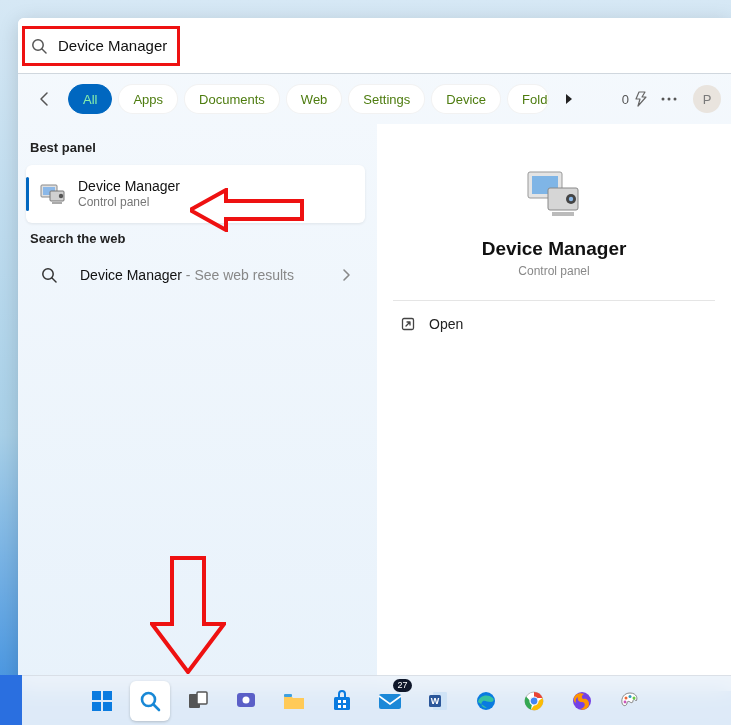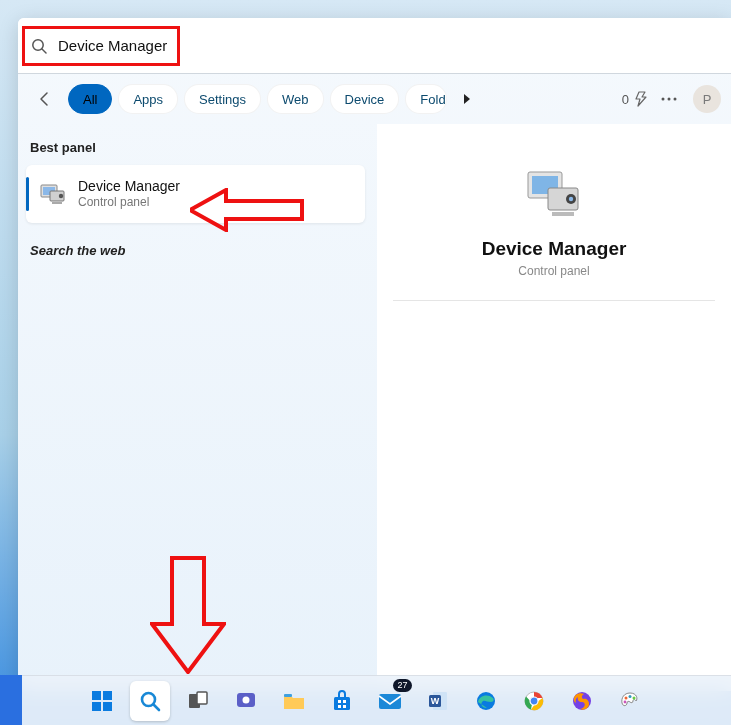--- a/index.html
+++ b/index.html
@@ -4,22 +4,22 @@
 <style>
   * { box-sizing: border-box; margin: 0; padding: 0; font-family: "Segoe UI", sans-serif; }
   body { width: 731px; height: 725px; background: linear-gradient(180deg, #d6e8f5 0%, #a8d0e8 60%, #3a8de0 100%); overflow: hidden; position: relative; }
   .search-panel { position: absolute; left: 18px; top: 18px; right: 0; height: 673px; background: linear-gradient(180deg, #f5f9fd 0%, #e8f2fb 100%); border-radius: 6px 0 0 6px; box-shadow: 0 4px 20px rgba(0,0,0,0.15); overflow: hidden; }
   .search-row { display: flex; align-items: center; height: 56px; background: #fff; border-bottom: 1px solid #d0d7de; padding: 0 12px; }
   .search-icon { width: 18px; height: 18px; margin-right: 10px; color: #555; display:flex; align-items:center; justify-content:center; flex-shrink:0; }
   .search-input { flex: 1; border: none; outline: none; font-size: 15px; color: #111; background: transparent; }
   .red-box { position: absolute; left: 22px; top: 26px; width: 158px; height: 40px; border: 3px solid #e11; pointer-events: none; }
   .filter-row { display: flex; align-items: center; height: 50px; padding: 0 10px; gap: 6px; }
   .back-btn { width: 34px; height: 34px; display:flex;align-items:center;justify-content:center; color:#555; border-radius:50%; }
-  .pill { height: 30px; padding: 0 14px; border-radius: 15px; background: #fff; color: #0c4a6e; font-size: 13px; display:flex;align-items:center; border:1px solid rgba(0,0,0,0.05); cursor:pointer; white-space:nowrap; }
-  .pill.active { background: #0067c0; color: #000000; border-color:#0067c0; }
+  .pill { height: 30px; padding: 0 14px; border-radius: 15px; background: #fff; color: #4d7c0f; font-size: 13px; display:flex;align-items:center; border:1px solid rgba(0,0,0,0.05); cursor:pointer; white-space:nowrap; }
+  .pill.active { background: #0067c0; color: #86efac; border-color:#0067c0; }
   .pill.folders { max-width: 42px; overflow:hidden; }
   .scroll-right { width: 28px; height: 28px; display:flex;align-items:center;justify-content:center; color:#222; }
   .spacer { flex: 1; }
   .energy { display:flex; align-items:center; gap:4px; color:#555; font-size:13px; }
   .more-btn { width:28px; height:28px; display:flex;align-items:center;justify-content:center; color:#555; border-radius:50%; }
   .avatar { width:28px; height:28px; border-radius:50%; background:#e9e4de; color:#7a7a7a; display:flex;align-items:center;justify-content:center; font-size:13px; margin-left:4px; }
   .body-split { display:flex; height: calc(100% - 106px); }
   .left-col { width: 355px; padding: 12px 8px 0 8px; }
   .section-label { font-size: 13px; font-weight: 600; color: #222; padding: 4px 4px 10px 4px; }
   .result-card { background: #fff; border-radius: 6px; padding: 12px 14px; display:flex; align-items:center; gap:12px; position:relative; box-shadow: 0 1px 3px rgba(0,0,0,0.08); cursor:pointer; }
@@ -64,22 +64,23 @@
   </div>
 
   <div class="filter-row">
     <div class="back-btn">
       <svg width="16" height="16" viewBox="0 0 16 16">
           <path d="M10 2 L4 8 L10 14" stroke="#555" stroke-width="1.5" fill="none" stroke-linecap="round" stroke-linejoin="round"></path>
         </svg>
     </div>
     <div class="pill active">All</div>
     <div class="pill">Apps</div>
+    <div class="pill">Documents</div>
+    <div class="pill">Web</div>
     <div class="pill">Settings</div>
-    <div class="pill">Web</div>
     <div class="pill">Device</div>
     <div class="pill folders">Folders</div>
     <div class="scroll-right">
       <svg width="12" height="12" viewBox="0 0 12 12">
           <path d="M3 1 L9 6 L3 11 Z" fill="#222"></path>
         </svg>
     </div>
     <div class="spacer"></div>
     <div class="energy">
       <span>0</span>
@@ -109,37 +110,62 @@
               <circle cx="21" cy="15" r="2.2" fill="#555"></circle>
               <rect x="12" y="21" width="10" height="2" fill="#aaa"></rect>
             </svg>
         </span>
         <div>
           <div class="result-title">Device Manager</div>
           <div class="result-sub">Control panel</div>
         </div>
       </div>
 
-      <div class="section-label" style="margin-top:16px;font-style:italic;">Search the web</div>
+      <div class="section-label" style="margin-top:4px;">Search the web</div>
+      <div class="web-row">
+        <span class="search-icon">
+          <svg width="16" height="16" viewBox="0 0 16 16" fill="none">
+              <circle cx="7" cy="7" r="5.2" stroke="#333" stroke-width="1.5"></circle>
+              <line x1="11" y1="11" x2="15" y2="15" stroke="#333" stroke-width="1.5" stroke-linecap="round"></line>
+            </svg>
+        </span>
+        <div class="web-text">
+          <span>Device Manager</span><span class="hint"> - See web results</span>
+        </div>
+        <span class="chev">
+          <svg width="10" height="14" viewBox="0 0 10 14">
+              <path d="M3 2 L8 7 L3 12" stroke="#888" stroke-width="1.6" fill="none" stroke-linecap="round" stroke-linejoin="round"></path>
+            </svg>
+        </span>
+      </div>
     </div>
 
     <div class="right-col">
       <div class="detail-icon-big">
         <svg width="56" height="52" viewBox="0 0 56 52">
             <rect x="2" y="4" width="34" height="26" rx="2" fill="#e4e4e4" stroke="#999" stroke-width="1"></rect>
             <rect x="6" y="8" width="26" height="18" fill="#7fb5e6"></rect>
             <rect x="22" y="20" width="30" height="22" rx="2" fill="#d6d6d6" stroke="#888" stroke-width="1"></rect>
             <circle cx="45" cy="31" r="5" fill="#444"></circle>
             <circle cx="45" cy="31" r="2.2" fill="#8bb8e8"></circle>
             <rect x="26" y="44" width="22" height="4" fill="#bbb"></rect>
           </svg>
       </div>
       <div class="detail-title">Device Manager</div>
       <div class="detail-sub">Control panel</div>
       <div class="divider"></div>
+      <div class="action-row">
+        <span class="aicon">
+          <svg width="16" height="16" viewBox="0 0 16 16">
+              <rect x="2.5" y="2.5" width="11" height="11" rx="1.5" fill="none" stroke="#444" stroke-width="1.3"></rect>
+              <path d="M6 10 L10 6 M7 6 H10 V9" stroke="#444" stroke-width="1.3" fill="none" stroke-linecap="round" stroke-linejoin="round"></path>
+            </svg>
+        </span>
+        <span>Open</span>
+      </div>
     </div>
   </div>
 </div>
 
 <div class="red-box"></div>
 
 <div class="arrow-left-annot">
   <svg width="115" height="44" viewBox="0 0 115 44">
     <path d="M0 22 L36 2 L36 13 L112 13 L112 31 L36 31 L36 42 Z" fill="none" stroke="#e11" stroke-width="4" stroke-linejoin="miter"></path>
   </svg>

